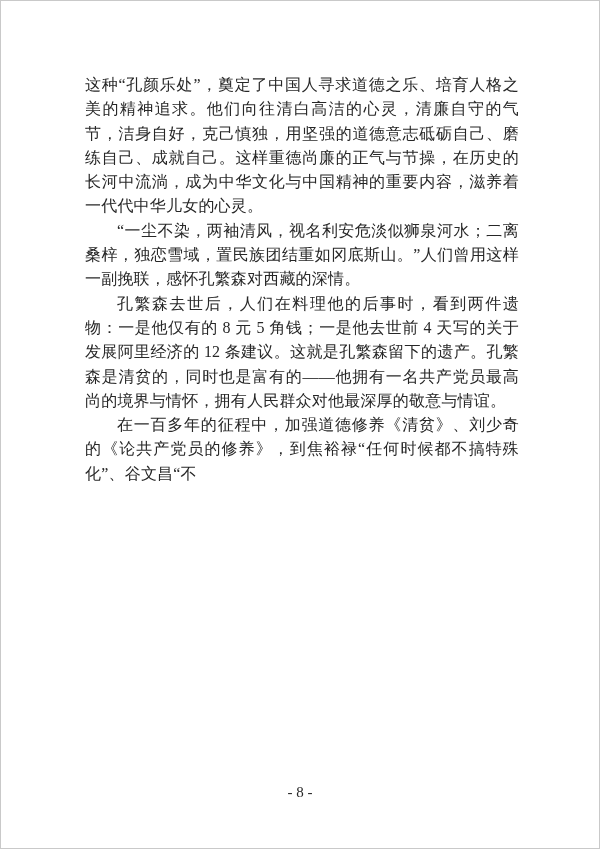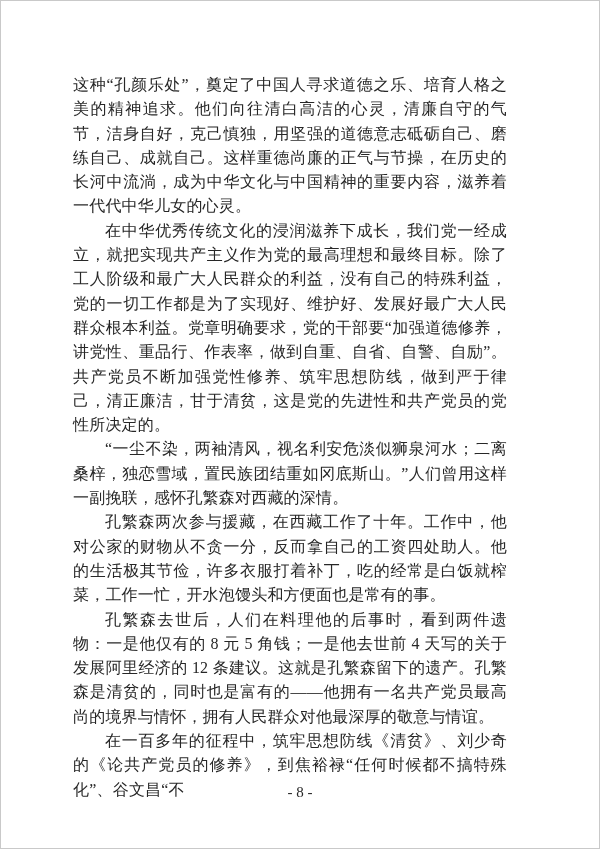--- a/index.html
+++ b/index.html
@@ -12,21 +12,21 @@
     width: 600px;
     height: 849px;
     background: #ffffff;
     box-sizing: border-box;
     border: 1px solid #c9c9c9;
     overflow: hidden;
     font-family: "Liberation Serif", "DejaVu Serif", serif;
   }
   .text-block {
     position: absolute;
-    left: 72px;
+    left: 84px;
     top: 72px;
     width: 434px;
     font-size: 16px;
     line-height: 24.3px;
     color: #272727;
     text-align: justify;
     letter-spacing: 0.2px;
   }
   p.para {
     margin: 0;
@@ -45,20 +45,18 @@
     color: #272727;
     font-family: "Liberation Serif", "DejaVu Serif", serif;
   }
 </style>
 </head>
 <body>
 
 <div class="page">
   <div class="text-block" id="text-block">
       <p class="para">这种“孔颜乐处”，奠定了中国人寻求道德之乐、培育人格之美的精神追求。他们向往清白高洁的心灵，清廉自守的气节，洁身自好，克己慎独，用坚强的道德意志砥砺自己、磨练自己、成就自己。这样重德尚廉的正气与节操，在历史的长河中流淌，成为中华文化与中国精神的重要内容，滋养着一代代中华儿女的心灵。</p>
-      <p class="para indent">在中华优秀传统文化的浸润滋养下成长，我们党一经成立，就把实现共产主义作为党的最高理想和最终目标。除了工人阶级和最广大人民群众的利益，没有自己的特殊利益，党的一切工作都是为了实现好、维护好、发展好最广大人民群众根本利益。党章明确要求，党的干部要“加强道德修养，讲党性、重品行、作表率，做到自重、自省、自警、自励”。共产党员不断加强党性修养、筑牢思想防线，做到严于律己，清正廉洁，甘于清贫，这是党的先进性和共产党员的党性所决定的。</p>
       <p class="para indent">“一尘不染，两袖清风，视名利安危淡似狮泉河水；二离桑梓，独恋雪域，置民族团结重如冈底斯山。”人们曾用这样一副挽联，感怀孔繁森对西藏的深情。</p>
-      <p class="para indent">孔繁森两次参与援藏，在西藏工作了十年。工作中，他对公家的财物从不贪一分，反而拿自己的工资四处助人。他的生活极其节俭，许多衣服打着补丁，吃的经常是白饭就榨菜，工作一忙，开水泡馒头和方便面也是常有的事。</p>
       <p class="para indent">孔繁森去世后，人们在料理他的后事时，看到两件遗物：一是他仅有的 8 元 5 角钱；一是他去世前 4 天写的关于发展阿里经济的 12 条建议。这就是孔繁森留下的遗产。孔繁森是清贫的，同时也是富有的——他拥有一名共产党员最高尚的境界与情怀，拥有人民群众对他最深厚的敬意与情谊。</p>
-      <p class="para indent">在一百多年的征程中，筑牢思想防线《清贫》、刘少奇的《论共产党员的修养》，到焦裕禄“任何时候都不搞特殊化”、谷文昌“不</p>
+      <p class="para indent">在一百多年的征程中，加强道德修养《清贫》、刘少奇的《论共产党员的修养》，到焦裕禄“任何时候都不搞特殊化”、谷文昌“不</p>
     </div>
   <div class="page-number">- 8 -</div>
 </div>
 
 </body></html>

